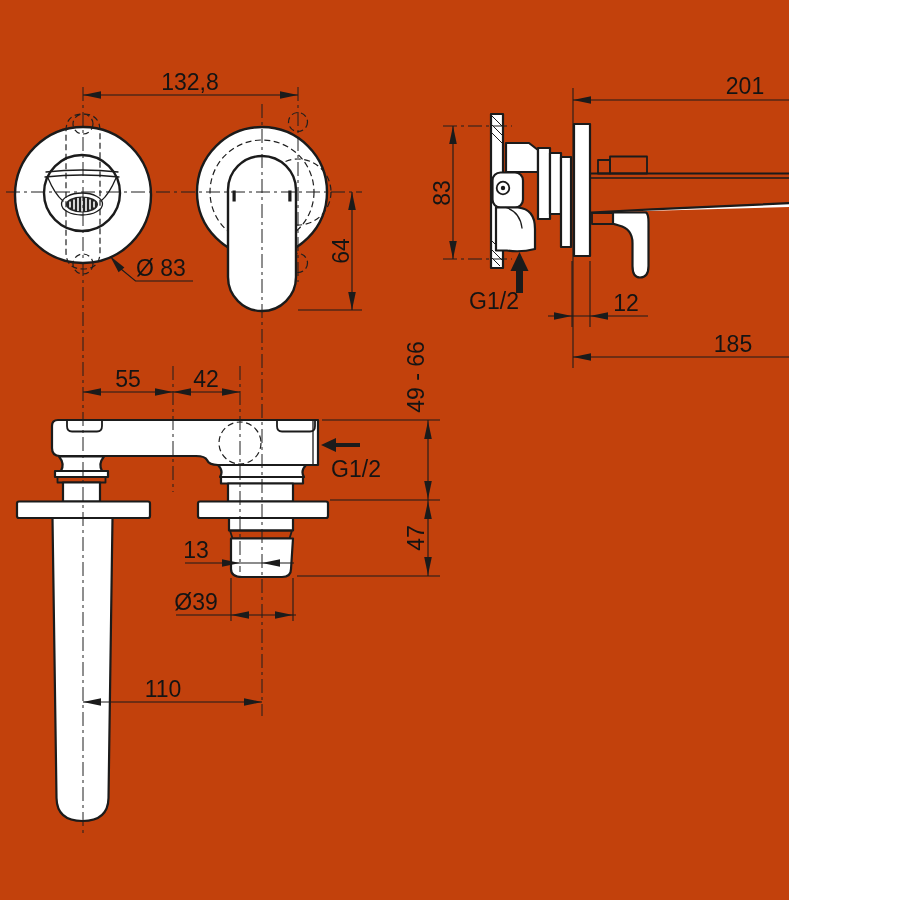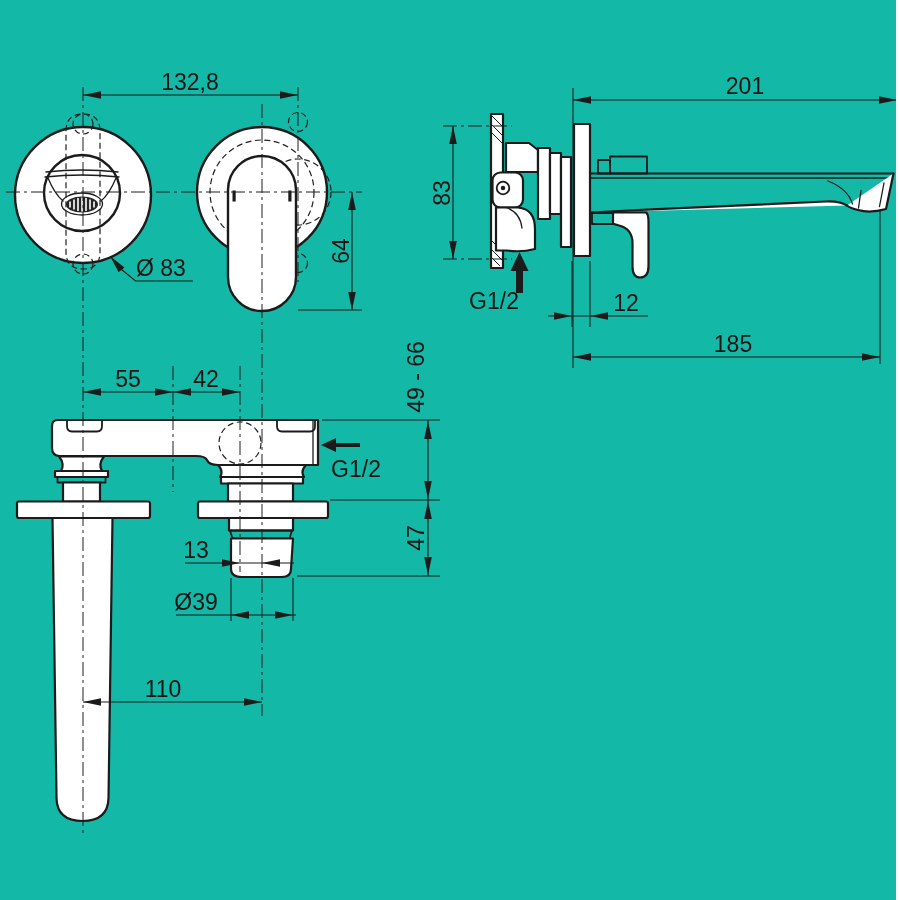--- a/index.html
+++ b/index.html
@@ -1,16 +1,16 @@
 <!DOCTYPE html>
 <html><head>
 <meta charset="utf-8">
 <style>
   html,body{margin:0;padding:0;background:#ffffff;}
-  .stage{position:relative;width:896px;height:900px;background:#14b8a6;overflow:hidden;}
+  .stage{position:relative;width:789px;height:900px;background:#c2410c;overflow:hidden;}
   svg{display:block;}
   .outline{fill:#ffffff;stroke:#1b1b1b;stroke-width:2.2;stroke-linejoin:round;stroke-linecap:round;}
   .outline-thick{fill:#ffffff;stroke:#1b1b1b;stroke-width:2.4;stroke-linejoin:round;}
   .thin{fill:none;stroke:#1b1b1b;stroke-width:1.3;stroke-linecap:round;}
   .med{fill:none;stroke:#1b1b1b;stroke-width:1.8;stroke-linejoin:round;}
   .dim{fill:none;stroke:#1b1b1b;stroke-width:1.1;}
   .ext{fill:none;stroke:#1b1b1b;stroke-width:1.05;}
   .cl{fill:none;stroke:#1f1f1f;stroke-width:1;stroke-dasharray:14 4 3 4;}
   .dash{fill:none;stroke:#1f1f1f;stroke-width:1.2;stroke-dasharray:6 3.5;}
   .arr{fill:#1b1b1b;stroke:none;}

